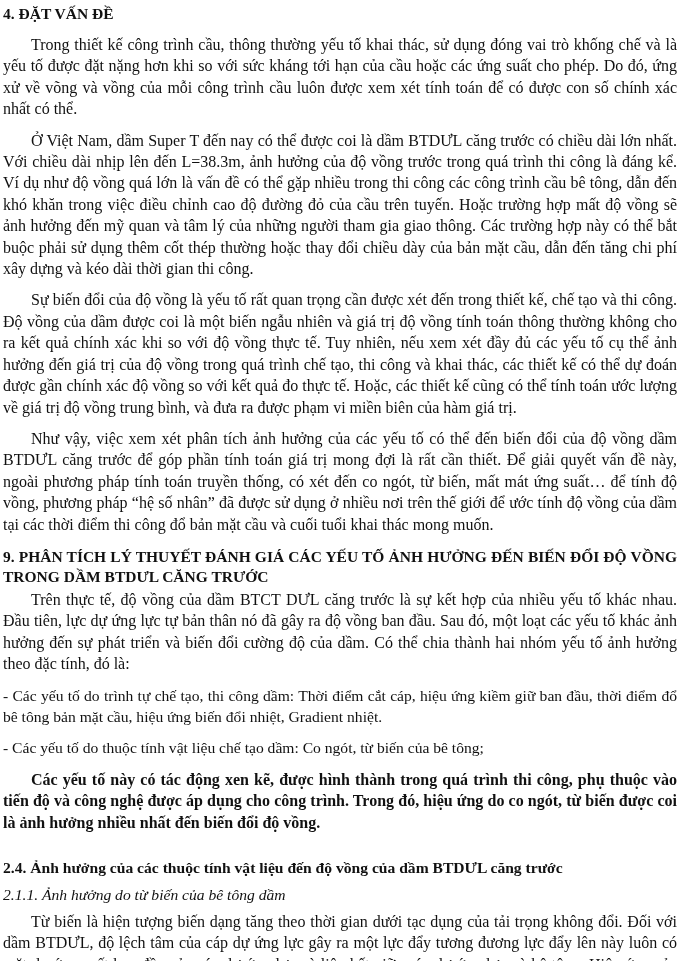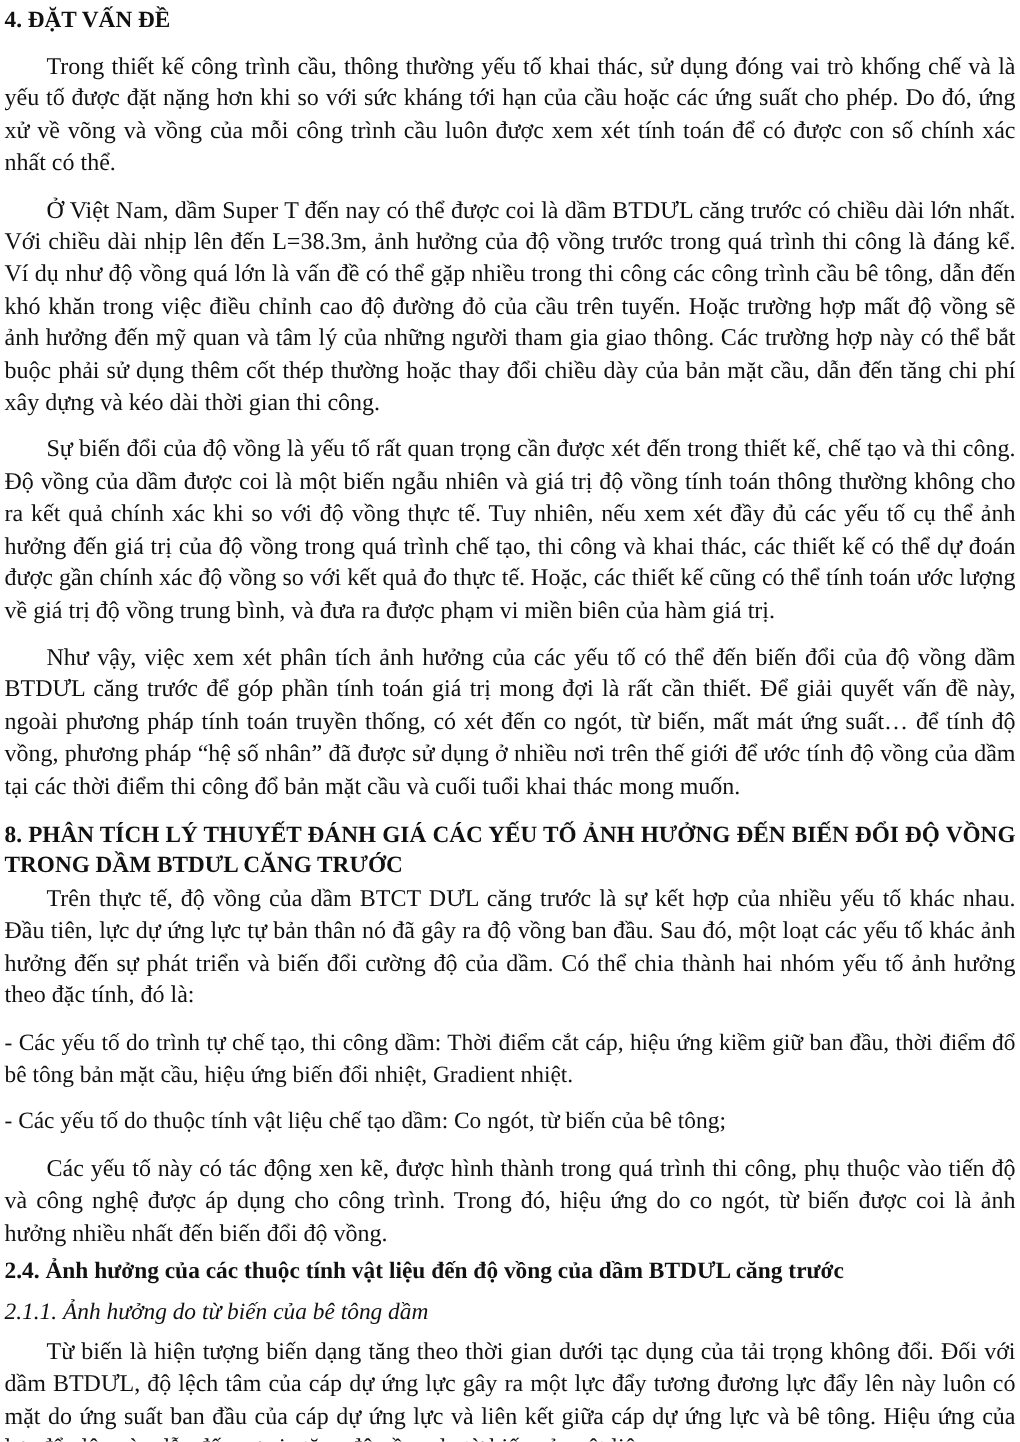--- a/index.html
+++ b/index.html
@@ -11,21 +11,21 @@
   .page { position: relative; padding: 4px 3px 0 3px; }
   .h1 {
     font-weight: bold; font-size: 15.5px; line-height: 20px;
     margin: 0 0 10px 0; text-align: justify;
   }
   .h1.sec2 { margin-top: 12px; margin-bottom: 2px; }
   .p {
     font-size: 16px; line-height: 21.4px; text-align: justify;
     text-indent: 28px; margin: 0 0 10px 0;
   }
-  .p.tight { margin-bottom: 4px; }
+  .p.tight { margin-bottom: 24px; font-weight: bold; }
   .bullet {
     font-size: 15.6px; line-height: 21.4px; text-align: justify;
     margin: 0 0 10px 0;
   }
   .h2 {
     font-weight: bold; font-size: 15.6px; line-height: 21px; margin: 0 0 6px 0;
   }
   .h3 {
     font-style: italic; font-size: 15.6px; line-height: 21px; margin: 0 0 6px 0;
   }
@@ -34,21 +34,21 @@
 <body>
 
 <div class="page">
 
   <div class="h1">4. ĐẶT VẤN ĐỀ</div>
   <p class="p">Trong thiết kế công trình cầu, thông thường yếu tố khai thác, sử dụng đóng vai trò khống chế và là yếu tố được đặt nặng hơn khi so với sức kháng tới hạn của cầu hoặc các ứng suất cho phép. Do đó, ứng xử về võng và vồng của mỗi công trình cầu luôn được xem xét tính toán để có được con số chính xác nhất có thể.</p>
   <p class="p">Ở Việt Nam, dầm Super T đến nay có thể được coi là dầm BTDƯL căng trước có chiều dài lớn nhất. Với chiều dài nhịp lên đến L=38.3m, ảnh hưởng của độ vồng trước trong quá trình thi công là đáng kể. Ví dụ như độ vồng quá lớn là vấn đề có thể gặp nhiều trong thi công các công trình cầu bê tông, dẫn đến khó khăn trong việc điều chỉnh cao độ đường đỏ của cầu trên tuyến. Hoặc trường hợp mất độ vồng sẽ ảnh hưởng đến mỹ quan và tâm lý của những người tham gia giao thông. Các trường hợp này có thể bắt buộc phải sử dụng thêm cốt thép thường hoặc thay đổi chiều dày của bản mặt cầu, dẫn đến tăng chi phí xây dựng và kéo dài thời gian thi công.</p>
   <p class="p">Sự biến đổi của độ vồng là yếu tố rất quan trọng cần được xét đến trong thiết kế, chế tạo và thi công. Độ vồng của dầm được coi là một biến ngẫu nhiên và giá trị độ vồng tính toán thông thường không cho ra kết quả chính xác khi so với độ vồng thực tế. Tuy nhiên, nếu xem xét đầy đủ các yếu tố cụ thể ảnh hưởng đến giá trị của độ vồng trong quá trình chế tạo, thi công và khai thác, các thiết kế có thể dự đoán được gần chính xác độ vồng so với kết quả đo thực tế. Hoặc, các thiết kế cũng có thể tính toán ước lượng về giá trị độ vồng trung bình, và đưa ra được phạm vi miền biên của hàm giá trị.</p>
   <p class="p">Như vậy, việc xem xét phân tích ảnh hưởng của các yếu tố có thể đến biến đổi của độ vồng dầm BTDƯL căng trước để góp phần tính toán giá trị mong đợi là rất cần thiết. Để giải quyết vấn đề này, ngoài phương pháp tính toán truyền thống, có xét đến co ngót, từ biến, mất mát ứng suất… để tính độ vồng, phương pháp “hệ số nhân” đã được sử dụng ở nhiều nơi trên thế giới để ước tính độ vồng của dầm tại các thời điểm thi công đổ bản mặt cầu và cuối tuổi khai thác mong muốn.</p>
 
-  <div class="h1 sec2">8. PHÂN TÍCH LÝ THUYẾT ĐÁNH GIÁ CÁC YẾU TỐ ẢNH HƯỞNG ĐẾN BIẾN ĐỔI ĐỘ VỒNG TRONG DẦM BTDƯL CĂNG TRƯỚC</div>
+  <div class="h1 sec2">9. PHÂN TÍCH LÝ THUYẾT ĐÁNH GIÁ CÁC YẾU TỐ ẢNH HƯỞNG ĐẾN BIẾN ĐỔI ĐỘ VỒNG TRONG DẦM BTDƯL CĂNG TRƯỚC</div>
   <p class="p">Trên thực tế, độ vồng của dầm BTCT DƯL căng trước là sự kết hợp của nhiều yếu tố khác nhau. Đầu tiên, lực dự ứng lực tự bản thân nó đã gây ra độ vồng ban đầu. Sau đó, một loạt các yếu tố khác ảnh hưởng đến sự phát triển và biến đổi cường độ của dầm. Có thể chia thành hai nhóm yếu tố ảnh hưởng theo đặc tính, đó là:</p>
   <p class="bullet">- Các yếu tố do trình tự chế tạo, thi công dầm: Thời điểm cắt cáp, hiệu ứng kiềm giữ ban đầu, thời điểm đổ bê tông bản mặt cầu, hiệu ứng biến đổi nhiệt, Gradient nhiệt.</p>
   <p class="bullet">- Các yếu tố do thuộc tính vật liệu chế tạo dầm: Co ngót, từ biến của bê tông;</p>
   <p class="p tight">Các yếu tố này có tác động xen kẽ, được hình thành trong quá trình thi công, phụ thuộc vào tiến độ và công nghệ được áp dụng cho công trình. Trong đó, hiệu ứng do co ngót, từ biến được coi là ảnh hưởng nhiều nhất đến biến đổi độ vồng.</p>
 
   <div class="h2">2.4. Ảnh hưởng của các thuộc tính vật liệu đến độ vồng của dầm BTDƯL căng trước</div>
   <div class="h3">2.1.1. Ảnh hưởng do từ biến của bê tông dầm</div>
   <p class="p">Từ biến là hiện tượng biến dạng tăng theo thời gian dưới tạc dụng của tải trọng không đổi. Đối với dầm BTDƯL, độ lệch tâm của cáp dự ứng lực gây ra một lực đẩy tương đương lực đẩy lên này luôn có mặt do ứng suất ban đầu của cáp dự ứng lực và liên kết giữa cáp dự ứng lực và bê tông. Hiệu ứng của lực đẩy lên này dẫn đến sự gia tăng độ vồng do từ biến của vật liệu.</p>
 
 </div>

